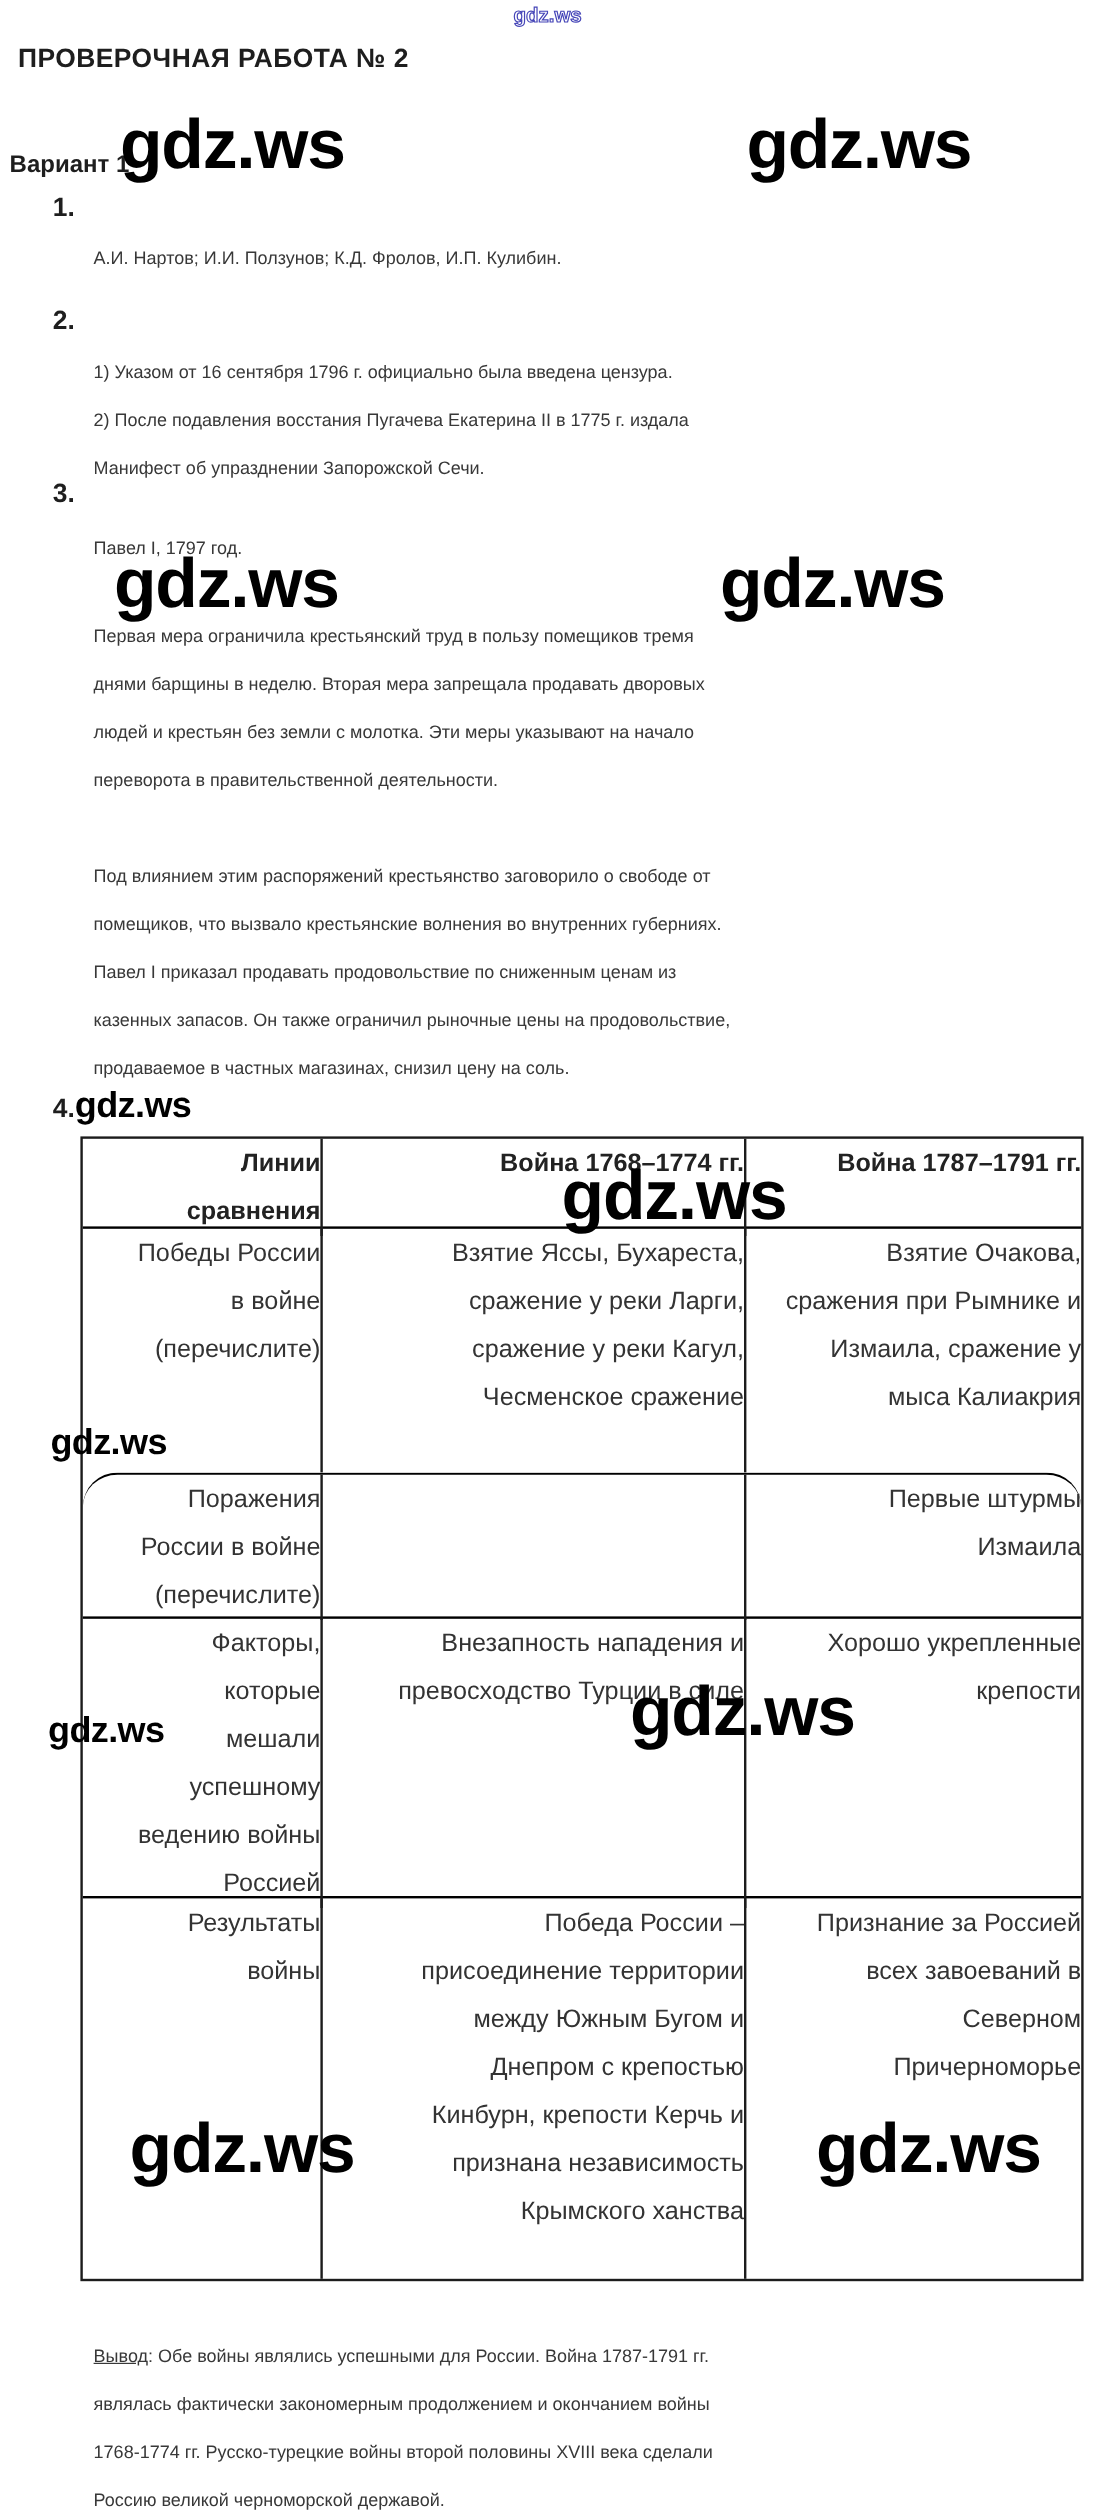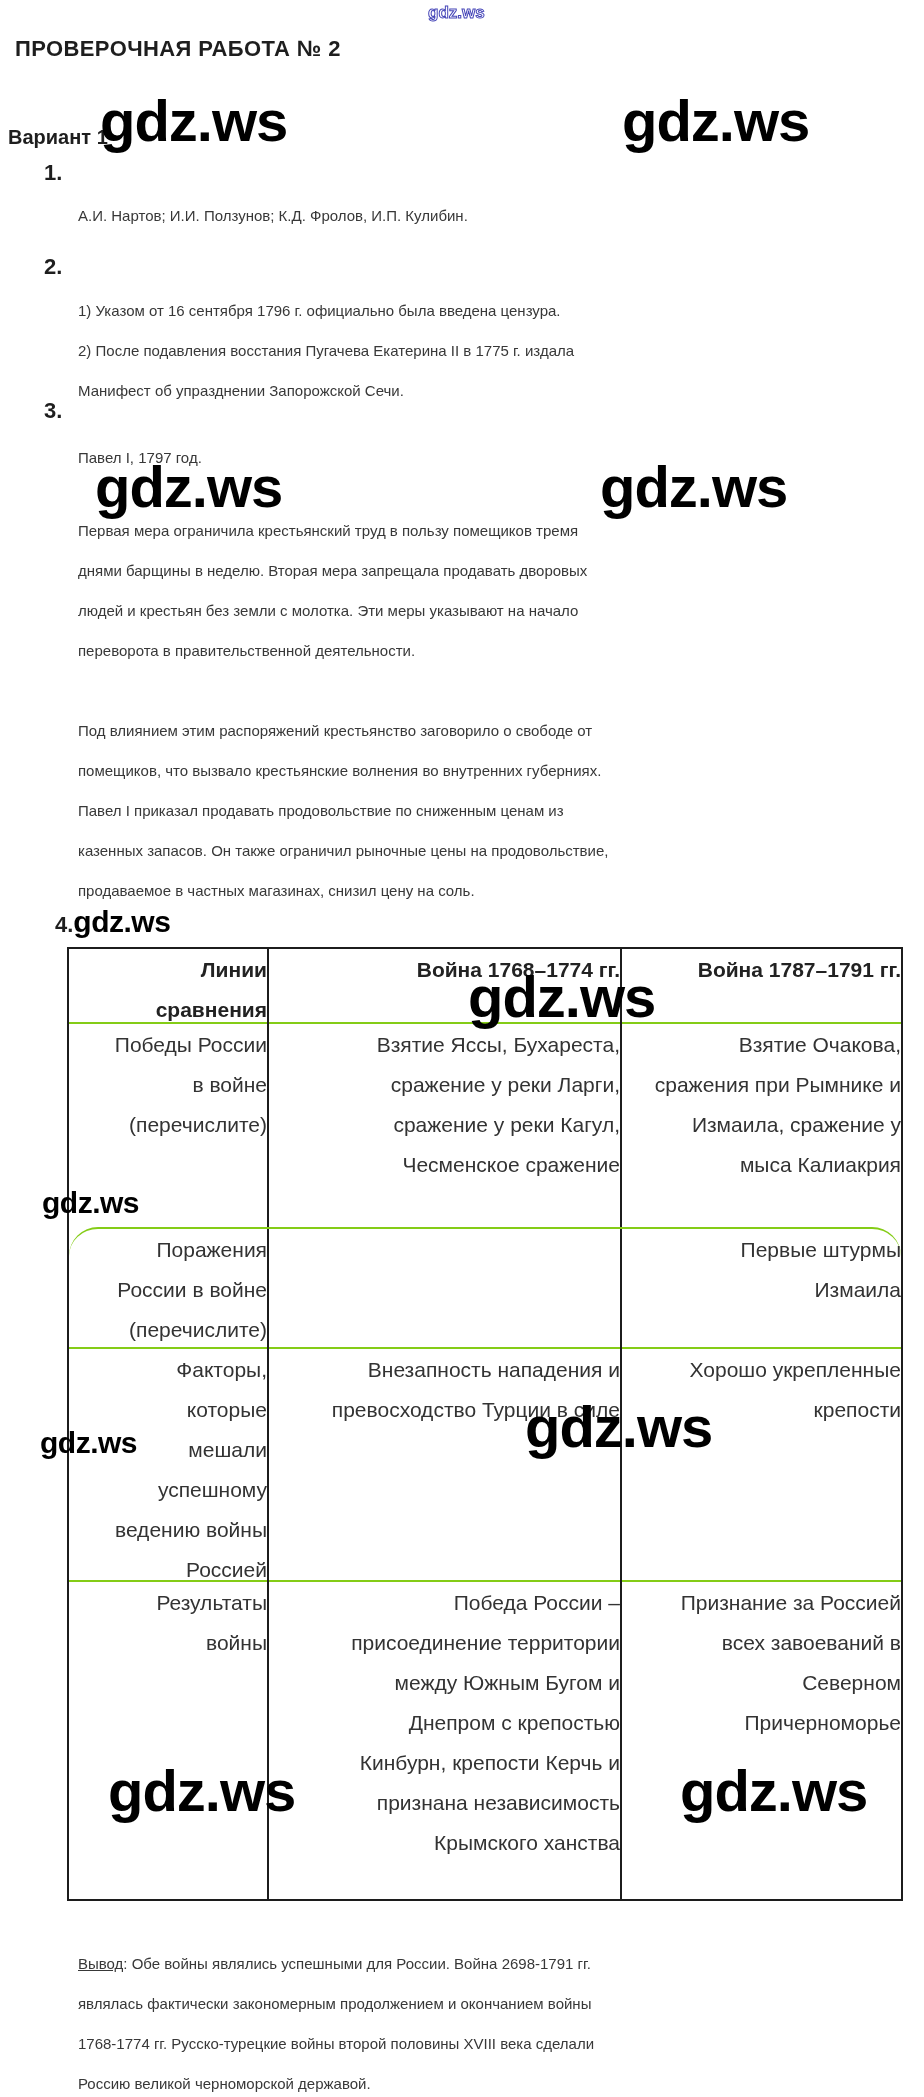--- a/index.html
+++ b/index.html
@@ -42,21 +42,21 @@
     line-height:1; display:inline-block; vertical-align:baseline;
   }
 
   
   .ctable {
     position:absolute; left:67px; top:947px; width:836px;
     border:2px solid #1c1c1c; box-sizing:border-box; background:transparent;
     z-index:2;
   }
   .trow { display:grid; grid-template-columns:198px 353px 1fr; }
-  .trow + .trow { border-top:2px solid #84cc16; }
+  .trow + .trow { border-top:2px solid #000000; }
   .tcell {
     padding-top:1px; text-align:right; overflow:visible;
     font-size:21px; color:#333;
   }
   .tcell + .tcell { border-left:2px solid #1c1c1c; }
   .tcell > div { white-space:nowrap; line-height:40px; }
   .th .tcell { font-weight:bold; color:#222; }
   .h-head { height:73px; }
   .h-r1 { height:203px; }
   .h-r2 { height:118px;border-radius:29px; }
@@ -109,21 +109,21 @@
     <div>переворота в правительственной деятельности.</div>
   </div>
 <div class="abs lines body-block" style="left:78px; top:711px;">
     <div>Под влиянием этим распоряжений крестьянство заговорило о свободе от</div>
     <div>помещиков, что вызвало крестьянские волнения во внутренних губерниях.</div>
     <div>Павел I приказал продавать продовольствие по сниженным ценам из</div>
     <div>казенных запасов. Он также ограничил рыночные цены на продовольствие,</div>
     <div>продаваемое в частных магазинах, снизил цену на соль.</div>
   </div>
 
-<div class="abs" style="left:55px; top:907px;">
+<div class="abs" style="left:44px; top:907px;">
   <span class="num">4.</span><span class="wm-inline">gdz.ws</span>
 </div>
 
 <div class="ctable">
   <div class="trow th h-head">
     <div class="tcell">
         <div>Линии</div>
         <div>сравнения</div>
       </div>
     <div class="tcell">
@@ -199,19 +199,19 @@
     <div class="tcell">
         <div>Признание за Россией</div>
         <div>всех завоеваний в</div>
         <div>Северном</div>
         <div>Причерноморье</div>
       </div>
   </div>
 </div>
 
 <div class="abs lines body-block conclusion" style="left:78px; top:1944px;">
-  <div><span class="label">Вывод</span><span>: Обе войны являлись успешными для России. Война 2698-1791 гг.</span></div>
+  <div><span class="label">Вывод</span><span>: Обе войны являлись успешными для России. Война 1787-1791 гг.</span></div>
   <div class="lines-slot">
       <div>являлась фактически закономерным продолжением и окончанием войны</div>
       <div>1768-1774 гг. Русско-турецкие войны второй половины XVIII века сделали</div>
       <div>Россию великой черноморской державой.</div>
     </div>
 </div>
 
 </body></html>

